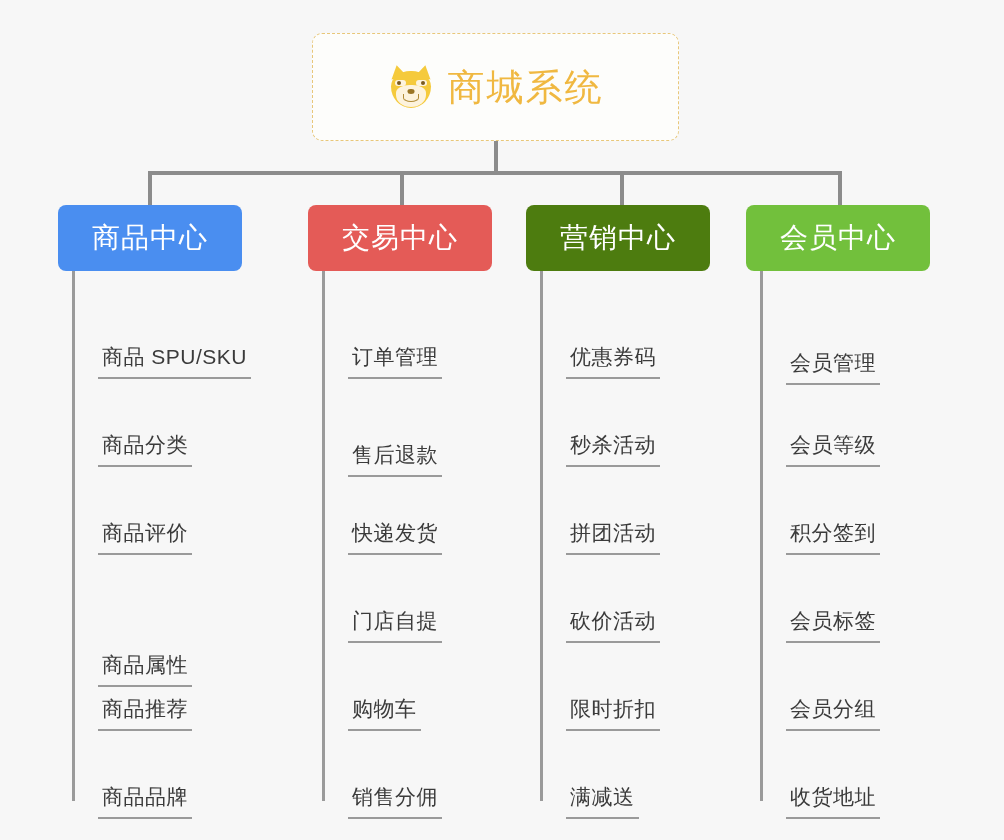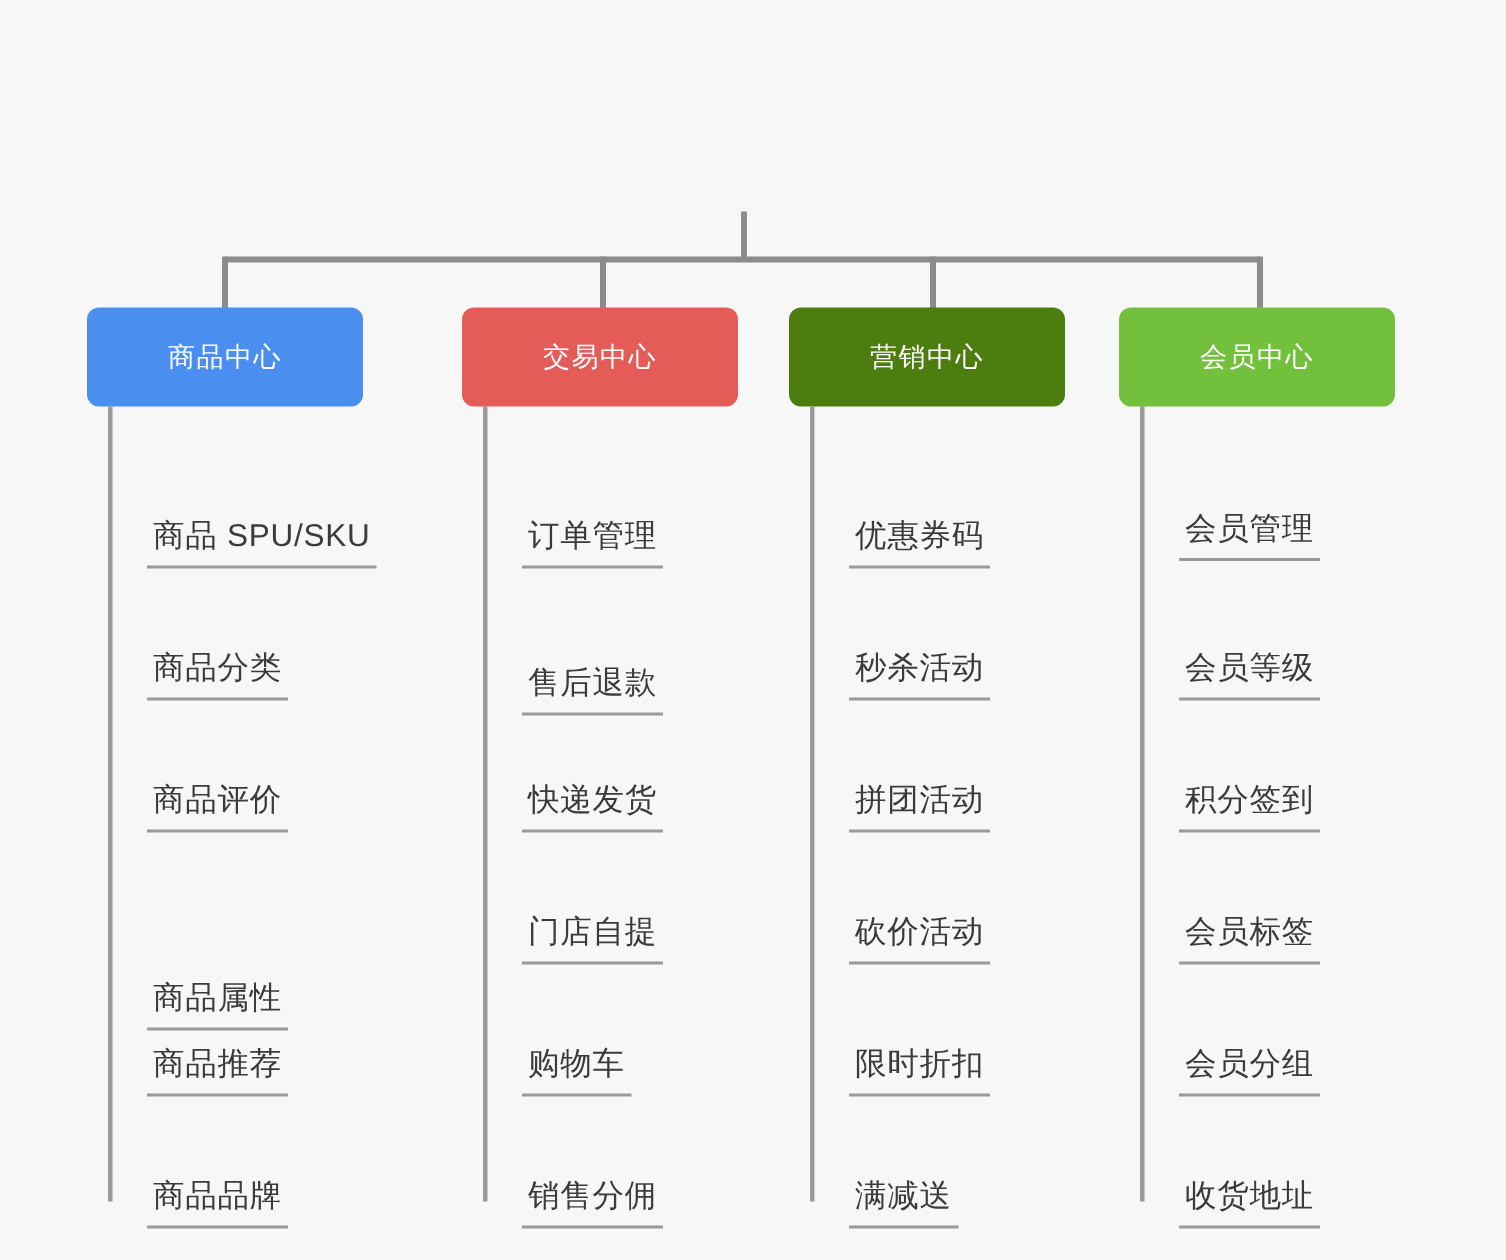--- a/index.html
+++ b/index.html
@@ -125,21 +125,21 @@
   
   .cat-box {
     position: absolute;
     top: 205px;
     height: 66px;
     border-radius: 8px;
     display: flex;
     align-items: center;
     justify-content: center;
     color: #ffffff;
-    font-size: 18px;
+    font-size: 28px;
     letter-spacing: 1px;
     box-sizing: border-box;
   }
 
   
   .stem {
     position: absolute;
     width: 3px;
     background: #9a9a9a;
     top: 271px;
@@ -162,20 +162,35 @@
     border-bottom: 2px solid #9a9a9a;
     align-self: flex-start;
     letter-spacing: 0.5px;
   }
 </style>
 </head>
 <body>
 
 <div id="diagram">
 
+  <div class="root-node">
+    <div class="shiba">
+      <div class="ear l"></div>
+      <div class="ear r"></div>
+      <div class="head"></div>
+      <div class="muzzle"></div>
+      <div class="eye l"></div>
+      <div class="eye r"></div>
+      <div class="pupil l"></div>
+      <div class="pupil r"></div>
+      <div class="nose"></div>
+      <div class="mouth"></div>
+    </div>
+    <div class="root-title">商城系统</div>
+  </div>
 
   <div class="conn conn-v-root"></div>
   <div class="conn conn-h-bus"></div>
 
   <div id="columns">
       <div class="conn conn-v-cat" style="left: 148px;"></div>
       <div class="cat-box" style="left: 58px; width: 184px; background: rgb(74, 142, 240);">
         <span>商品中心</span>
       </div>
       <div class="stem" style="left: 72px; height: 530px; background: rgb(154, 154, 154);"></div>
@@ -241,21 +256,21 @@
         <div class="leaf-label">限时折扣</div>
       </div>
       <div class="leaf" style="left: 566px; top: 711px;">
         <div class="leaf-label">满减送</div>
       </div>
       <div class="conn conn-v-cat" style="left: 838px;"></div>
       <div class="cat-box" style="left: 746px; width: 184px; background: rgb(114, 192, 60);">
         <span>会员中心</span>
       </div>
       <div class="stem" style="left: 760px; height: 530px; background: rgb(154, 154, 154);"></div>
-      <div class="leaf" style="left: 786px; top: 266px; align-items: center;">
+      <div class="leaf" style="left: 786px; top: 277px; align-items: center;">
         <div class="leaf-label">会员管理</div>
       </div>
       <div class="leaf" style="left: 786px; top: 359px;">
         <div class="leaf-label">会员等级</div>
       </div>
       <div class="leaf" style="left: 786px; top: 447px;">
         <div class="leaf-label">积分签到</div>
       </div>
       <div class="leaf" style="left: 786px; top: 535px;">
         <div class="leaf-label">会员标签</div>

